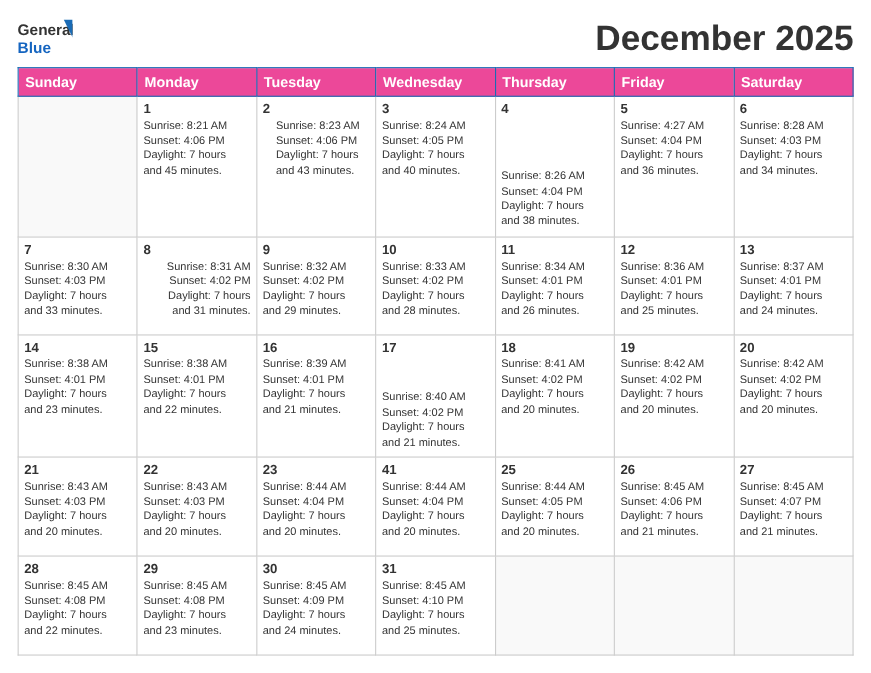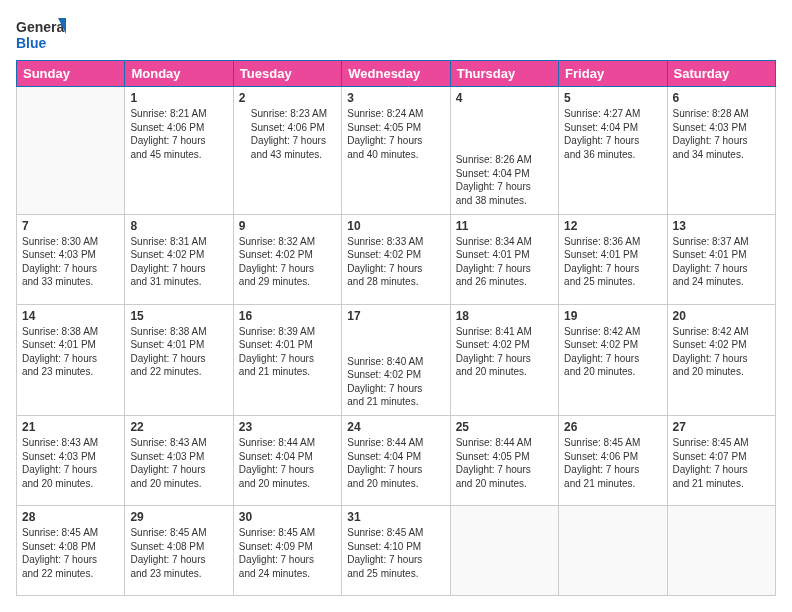--- a/index.html
+++ b/index.html
@@ -89,20 +89,21 @@
 <div class="page">
   <div class="header">
     <div class="logo">
         <svg width="50" height="36" viewBox="0 0 50 36">
     <text x="0" y="16" font-size="14" font-weight="bold" fill="#333" font-family="Arial">General</text>
     <text x="0" y="32" font-size="14" font-weight="bold" fill="#1565c0" font-family="Arial">Blue</text>
     <polygon points="42,2 50,2 50,18" fill="#1a6bb5"></polygon>
   </svg>
       </div>
     <div class="title-block">
+      <div class="main-title">December 2025</div>
     </div>
   </div>
 
   <table class="calendar">
     <thead>
       <tr>
         <th>Sunday</th>
         <th>Monday</th>
         <th>Tuesday</th>
         <th>Wednesday</th>
@@ -160,21 +161,21 @@
         <tr>
           <td>
             <span class="day-num">7</span>
             <div class="cell-text" style="white-space: pre-line;">Sunrise: 8:30 AM
 Sunset: 4:03 PM
 Daylight: 7 hours
 and 33 minutes.</div>
           </td>
           <td>
             <span class="day-num">8</span>
-            <div class="cell-text" style="white-space: pre-line;">Sunrise: 8:31 AM
+            <div class="cell-text" style="white-space: pre-line; text-align: right;">Sunrise: 8:31 AM
 Sunset: 4:02 PM
 Daylight: 7 hours
 and 31 minutes.</div>
           </td>
           <td>
             <span class="day-num">9</span>
             <div class="cell-text" style="white-space: pre-line;">Sunrise: 8:32 AM
 Sunset: 4:02 PM
 Daylight: 7 hours
 and 29 minutes.</div>
@@ -275,21 +276,21 @@
 and 20 minutes.</div>
           </td>
           <td>
             <span class="day-num">23</span>
             <div class="cell-text" style="white-space: pre-line;">Sunrise: 8:44 AM
 Sunset: 4:04 PM
 Daylight: 7 hours
 and 20 minutes.</div>
           </td>
           <td>
-            <span class="day-num">24</span>
+            <span class="day-num">41</span>
             <div class="cell-text" style="white-space: pre-line;">Sunrise: 8:44 AM
 Sunset: 4:04 PM
 Daylight: 7 hours
 and 20 minutes.</div>
           </td>
           <td>
             <span class="day-num">25</span>
             <div class="cell-text" style="white-space: pre-line;">Sunrise: 8:44 AM
 Sunset: 4:05 PM
 Daylight: 7 hours

